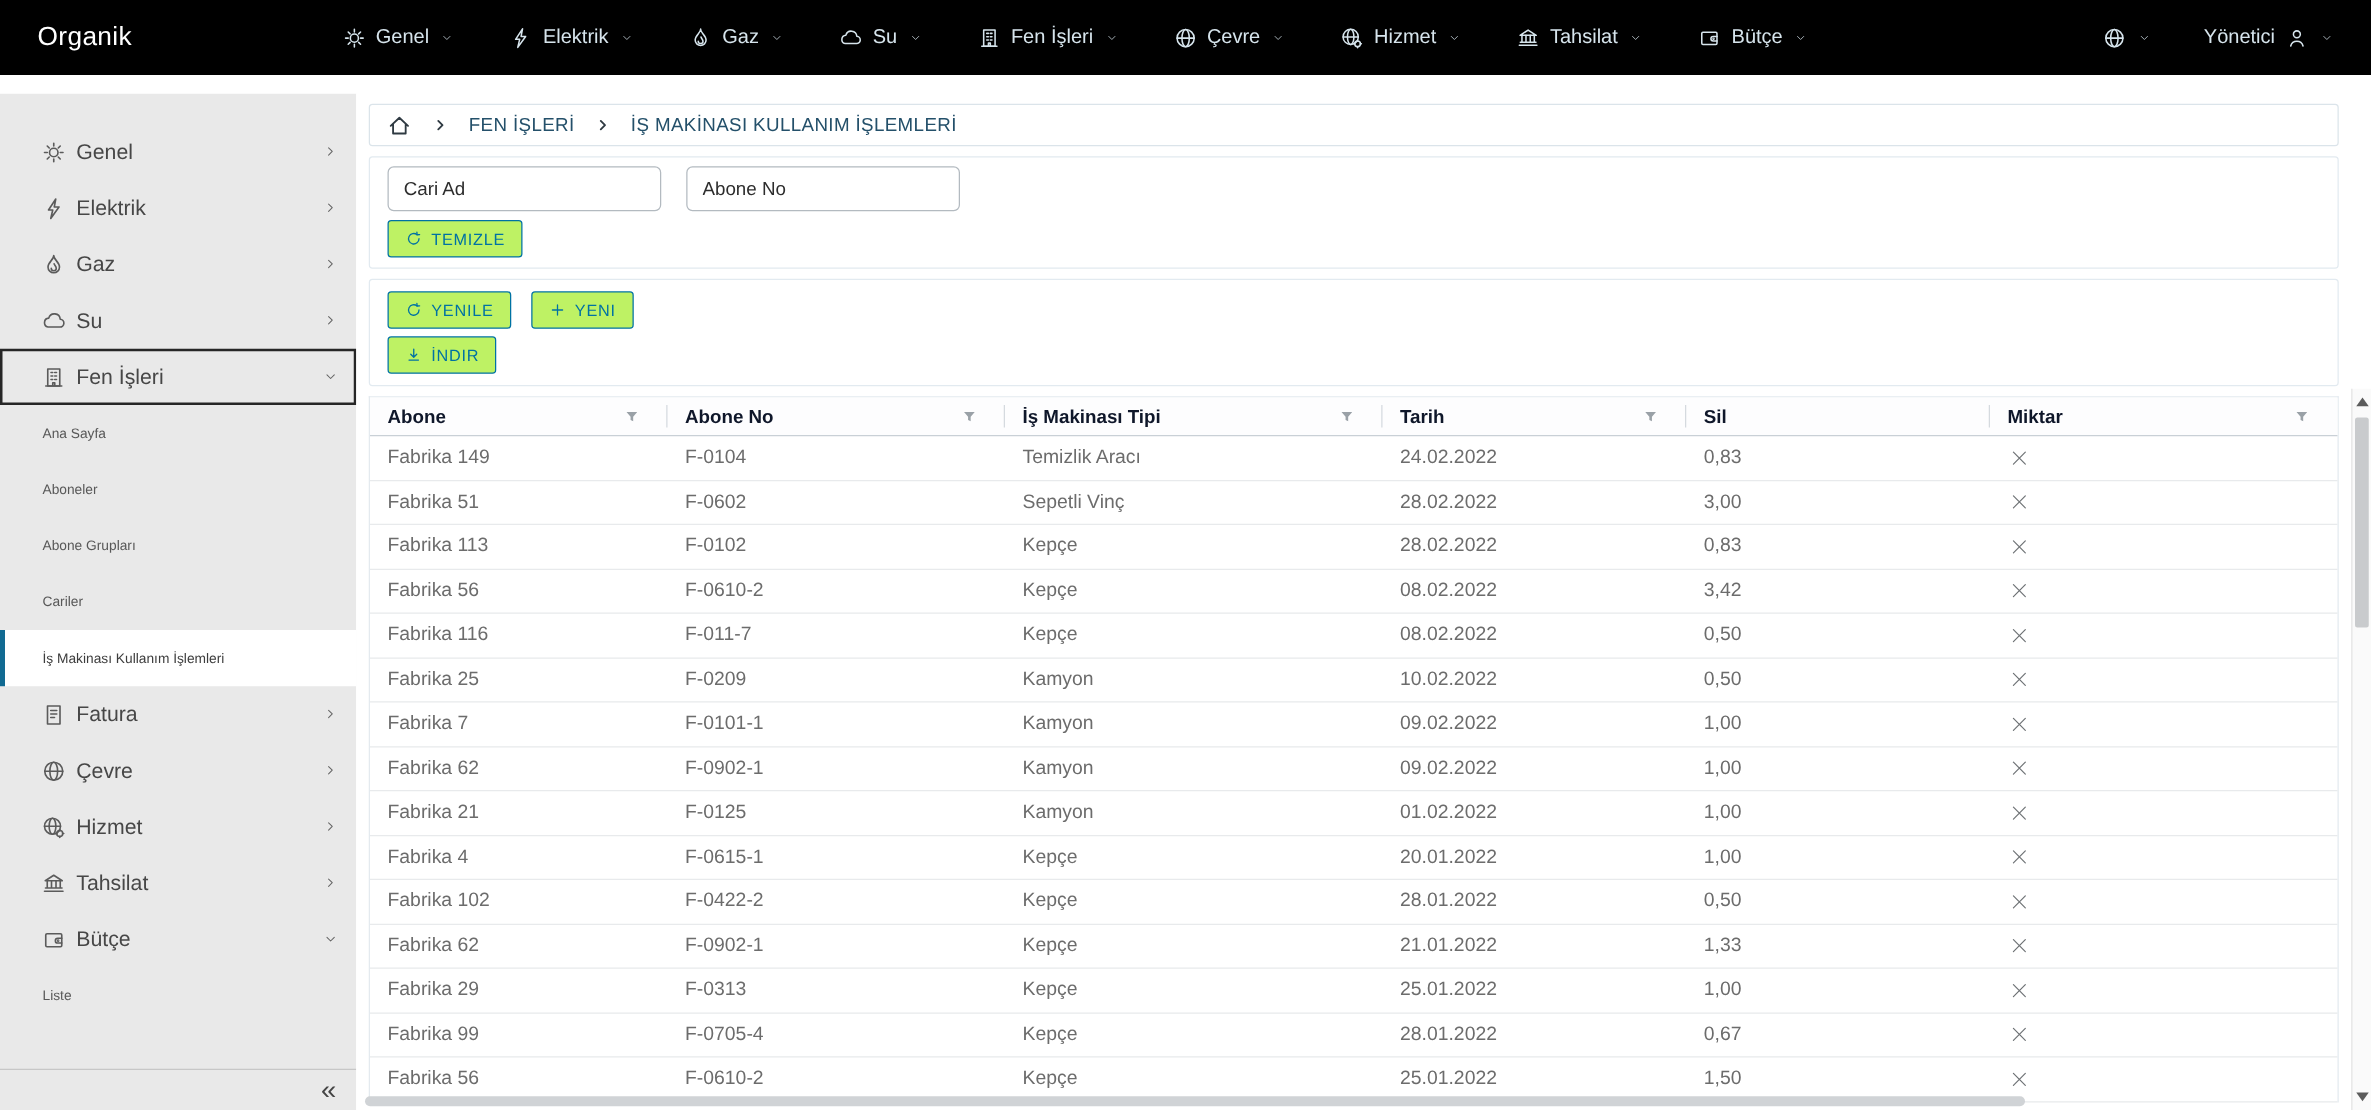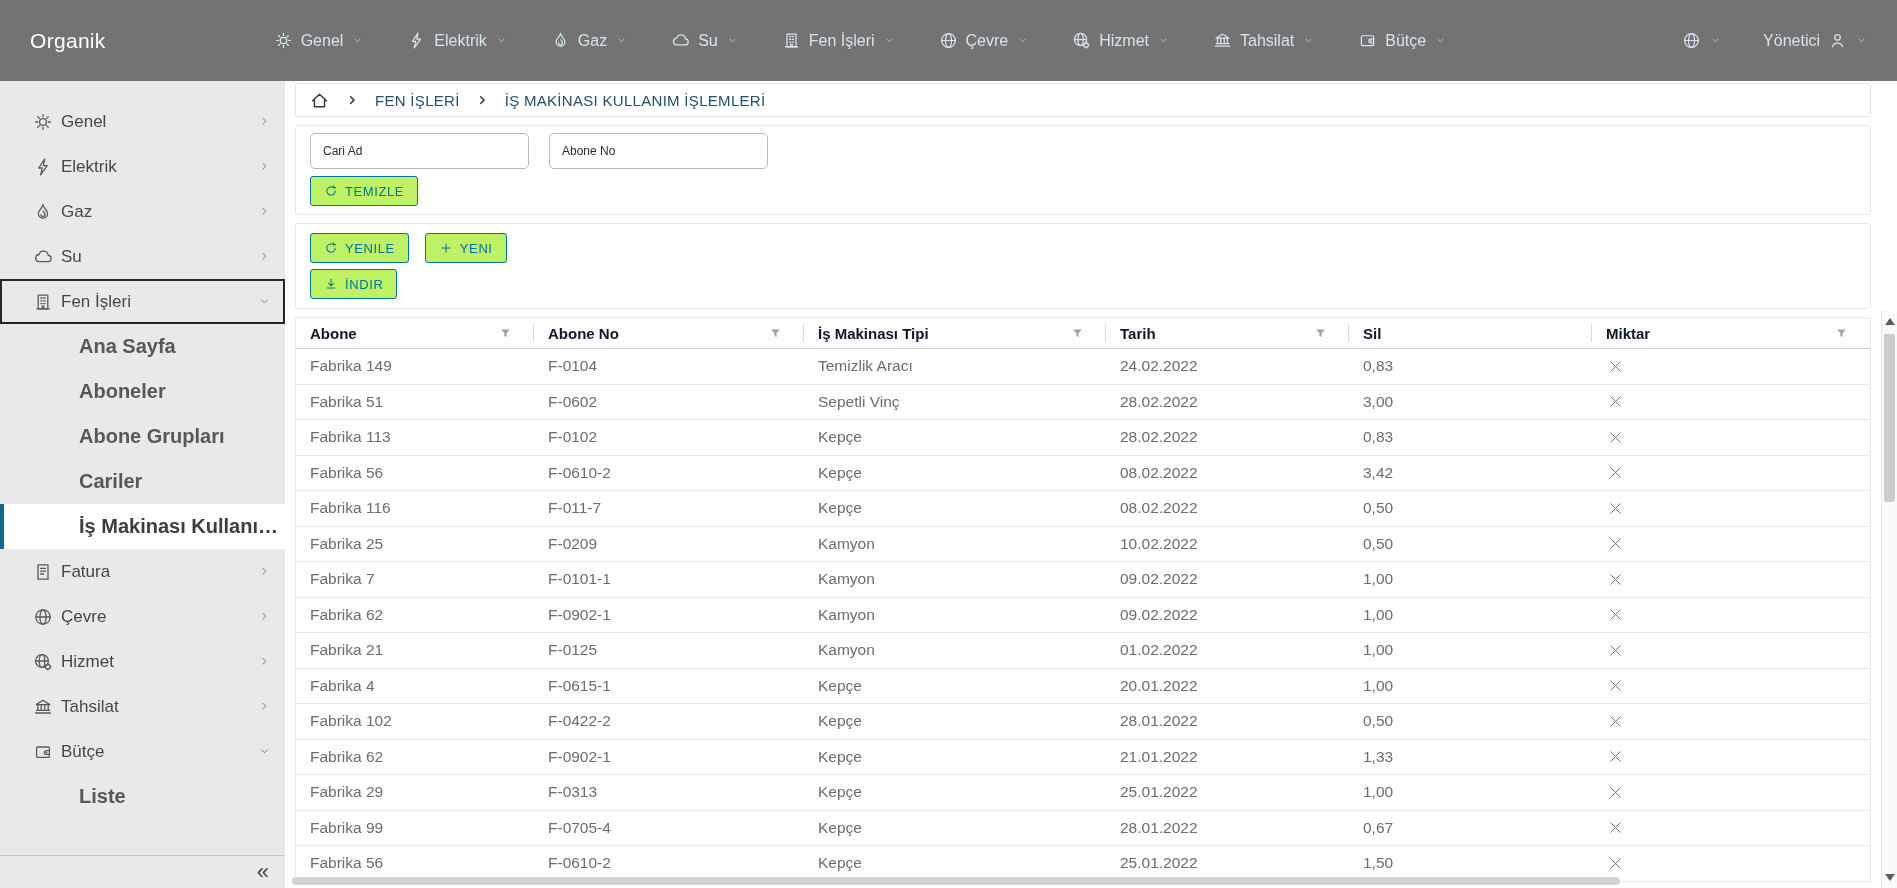--- a/index.html
+++ b/index.html
@@ -4,37 +4,37 @@
 <style>
   html,body{margin:0;padding:0}
   body{
     width:1897px;height:888px;position:relative;overflow:hidden;
     font-family:"Liberation Sans",sans-serif;background:#fff;
     -webkit-font-smoothing:antialiased;
   }
   .ico{stroke:currentColor;fill:none;stroke-width:1.3;stroke-linecap:round;stroke-linejoin:round}
 
   
-  .navbar{position:absolute;top:0;left:0;right:0;height:81px;background:#737373;
+  .navbar{position:absolute;top:0;left:0;right:0;height:60px;background:#000000;
     display:flex;align-items:center;color:#d6e4ec;z-index:5}
   .brand{margin-left:30px;font-size:21px;color:#ffffff;letter-spacing:.3px;cursor:pointer}
   .nav-items{display:flex;align-items:center;gap:44px;margin-left:168px}
   .nav-item{display:flex;align-items:center;gap:8px;font-size:16px;cursor:pointer;white-space:nowrap}
   .nicon{width:19px;height:19px;flex:0 0 auto}
   .chev{width:11px;height:11px;opacity:.85;margin-left:1px}
   .nav-right{margin-left:auto;display:flex;align-items:center;gap:42px;margin-right:30px}
 
   
   .sidebar{position:absolute;top:75px;left:0;width:285px;bottom:0;background:#e9e9e9;
     padding-top:24px;box-sizing:border-box}
   .side-item{height:45px;display:flex;align-items:center;position:relative;
     padding-left:33px;color:#474747;font-size:17px;font-weight:500;cursor:pointer}
   .sicon{width:20px;height:20px;margin-right:8px;color:#5b5b5b;flex:0 0 auto}
   .schev{position:absolute;right:14px;width:13px;height:13px;color:#666}
-  .side-item.sub{padding-left:79px;font-weight:700;font-size:20px;color:#585858}
+  .side-item.sub{padding-left:34px;font-weight:400;font-size:11px;color:#585858}
   .side-item.active{background:#ffffff;color:#3d3d3d}
   .side-item.active::before{content:"";position:absolute;left:0;top:0;bottom:0;width:4px;background:#116a92}
   .side-item.focused{outline:2px solid #262626;outline-offset:-2px}
   .trunc{white-space:nowrap;overflow:hidden;text-overflow:ellipsis;max-width:210px;display:block}
   .side-footer{position:absolute;bottom:0;left:0;right:0;height:32px;border-top:1px solid #c7c7c7;
     display:flex;align-items:center;justify-content:flex-end;padding-right:16px;
     font-size:22px;color:#454545;cursor:pointer;line-height:20px}
 
   
   .main{position:absolute;left:285px;top:75px;right:16px;bottom:0;background:#fff;
@@ -42,21 +42,21 @@
   .card{border:1px solid #dbe4ea;border-radius:3px;background:#fff;margin-bottom:8px;box-sizing:border-box}
 
   .breadcrumb{display:flex;align-items:center;gap:15px;height:34px;padding:0 13px;color:#24506a}
   .home-icon{width:21px;height:21px;color:#2f3a42;stroke-width:1.4;cursor:pointer}
   .bc-sep{width:15px;height:15px;color:#2f3a42;stroke-width:2}
   .bc-item{font-size:15px;font-weight:500;letter-spacing:.3px;cursor:pointer}
 
   .filter-card{padding:7px 14px 8px;border-color:#e2eaf0}
   .inputs{display:flex;gap:20px}
   input.txt{width:219px;height:36px;border:1px solid #b3bac0;border-radius:5px;padding:0 12px;
-    font-family:"Liberation Sans",sans-serif;font-size:12px;color:#0f172a;box-sizing:border-box;background:#fff}
+    font-family:"Liberation Sans",sans-serif;font-size:15px;color:#0f172a;box-sizing:border-box;background:#fff}
   input.txt::placeholder{color:#2d2d2d;opacity:1}
   .btn{display:inline-flex;align-items:center;gap:7px;border:1px solid #0072a3;color:#0072a3;
     background:#bef264;border-radius:3px;height:30px;padding:0 13px;cursor:pointer;
     font-family:"Liberation Sans",sans-serif;font-size:13px;font-weight:400;letter-spacing:.6px}
   .bicon{width:14px;height:14px;stroke-width:1.5}
   .filter-card .btn{margin-top:7px}
   .actions-card{padding:9px 14px 9px;border-color:#e2eaf0}
   .actions-row{display:flex;gap:16px;margin-bottom:6px}
 
   .table-wrap{margin-top:6px;border:1px solid #e4eaef;border-bottom:none;background:#fff}

